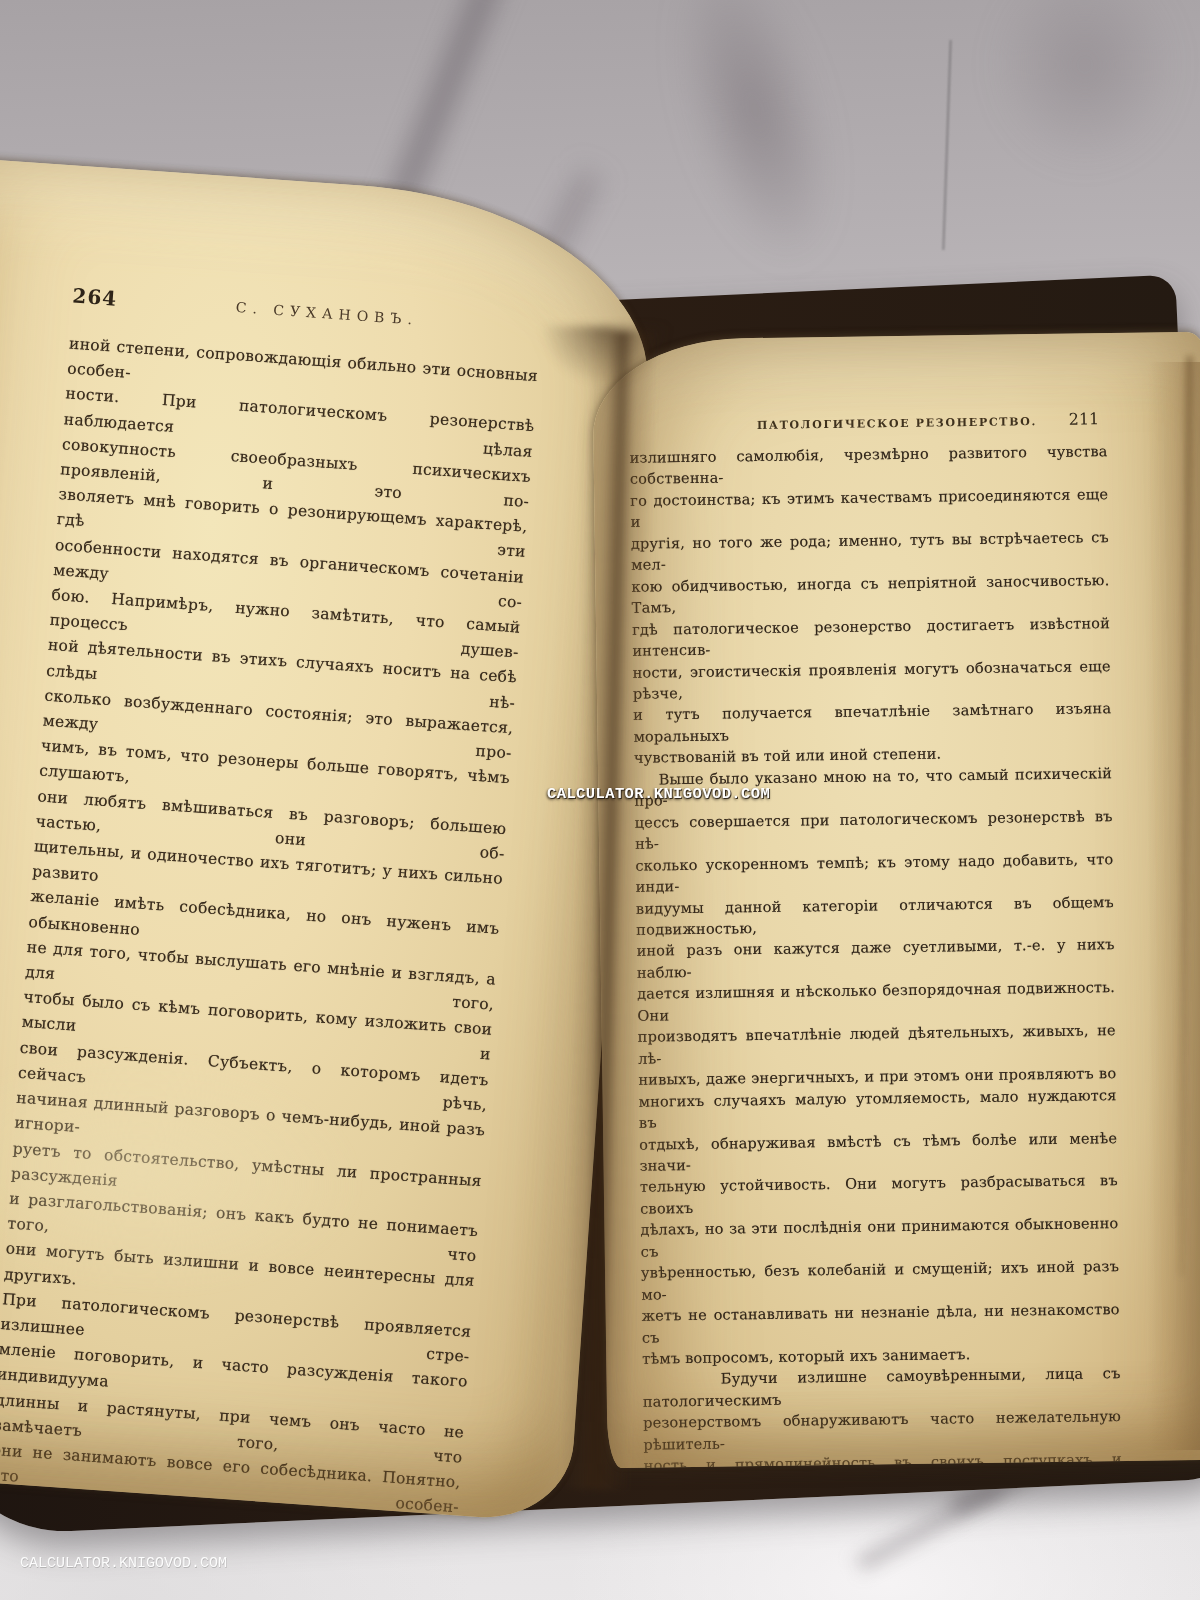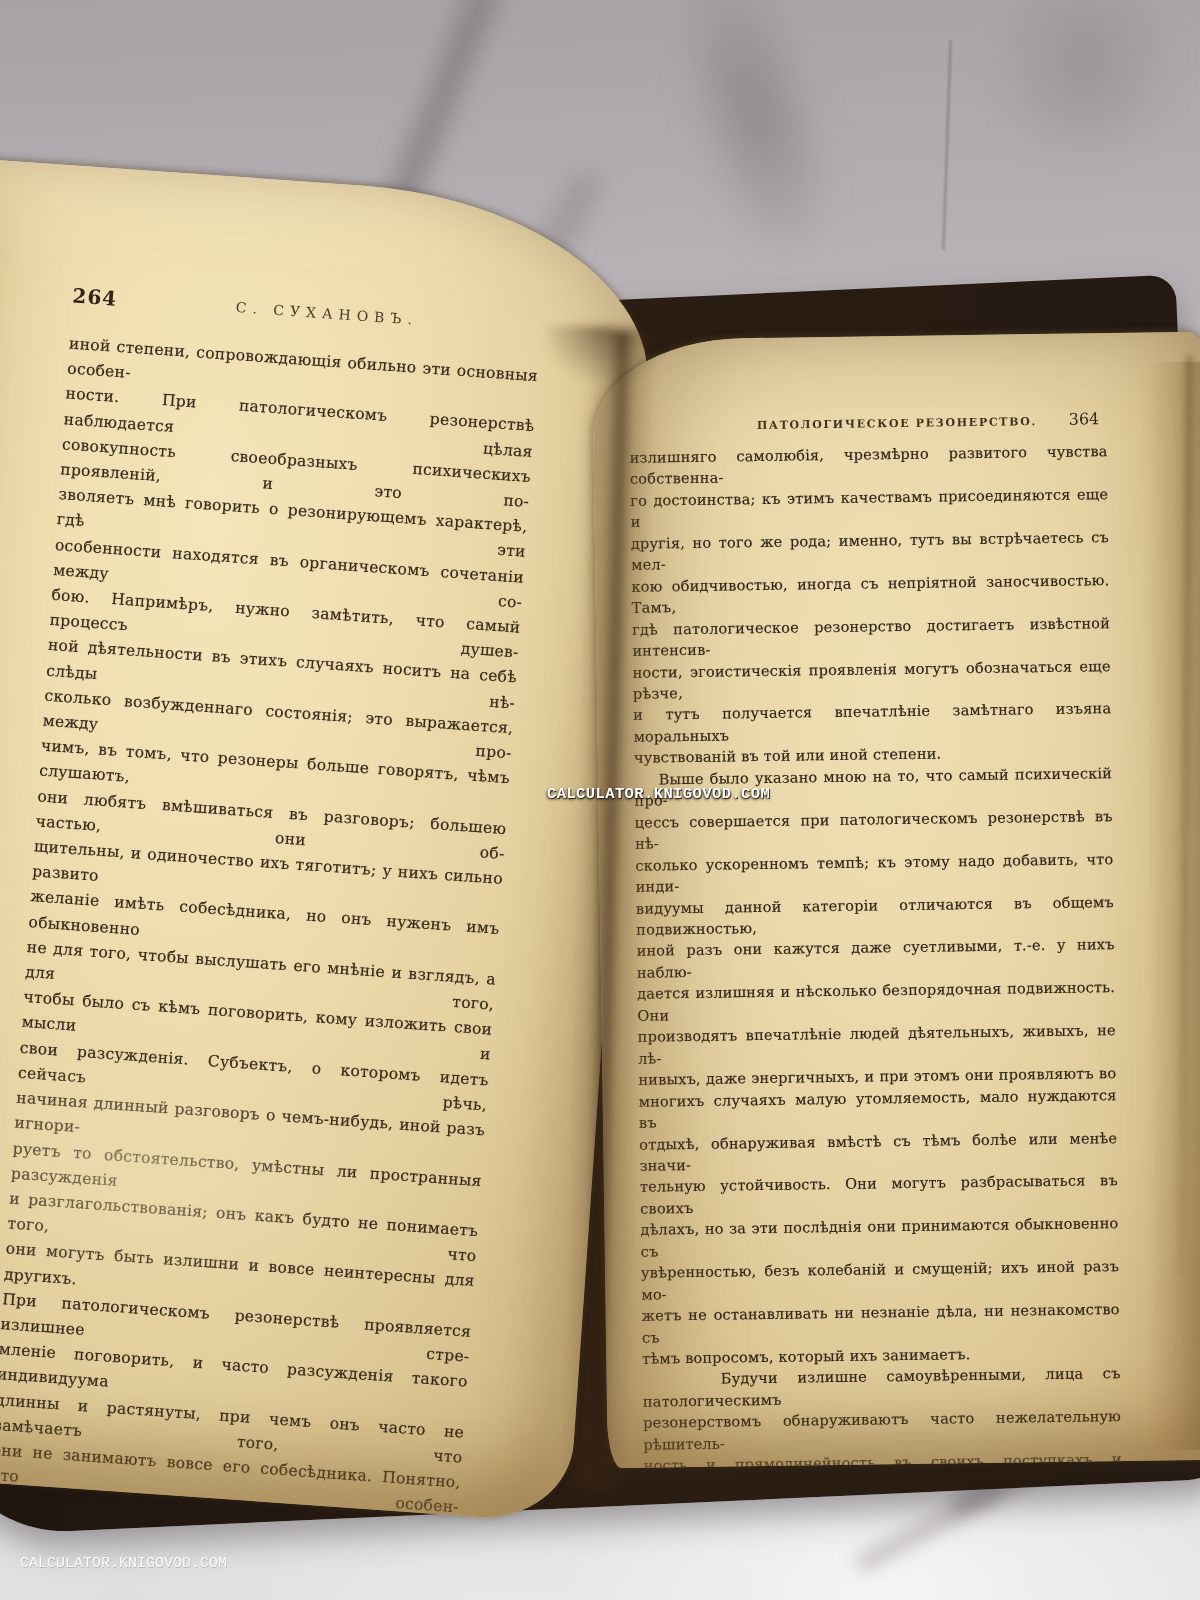--- a/index.html
+++ b/index.html
@@ -162,21 +162,21 @@
           <div class="tl">но тягостны и неудобны разсужденія лицъ, страдающихъ па-</div>
         </div>
     </div>
     <div class="fade-spot"></div>
   </div>
 
   <div class="page page-right">
     <div class="rp-text">
       <div class="rp-head">
         <span class="runhead">ПАТОЛОГИЧЕСКОЕ РЕЗОНЕРСТВО.</span>
-        <span class="pagenum">364</span>
+        <span class="pagenum">211</span>
       </div>
       <div class="right-text">
           <div class="tl">излишняго самолюбія, чрезмѣрно развитого чувства собственна-</div>
           <div class="tl">го достоинства; къ этимъ качествамъ присоединяются еще и</div>
           <div class="tl">другія, но того же рода; именно, тутъ вы встрѣчаетесь съ мел-</div>
           <div class="tl">кою обидчивостью, иногда съ непріятной заносчивостью. Тамъ,</div>
           <div class="tl">гдѣ патологическое резонерство достигаетъ извѣстной интенсив-</div>
           <div class="tl">ности, эгоистическія проявленія могутъ обозначаться еще рѣзче,</div>
           <div class="tl">и тутъ получается впечатлѣніе замѣтнаго изъяна моральныхъ</div>
           <div class="tl end">чувствованій въ той или иной степени.</div>

